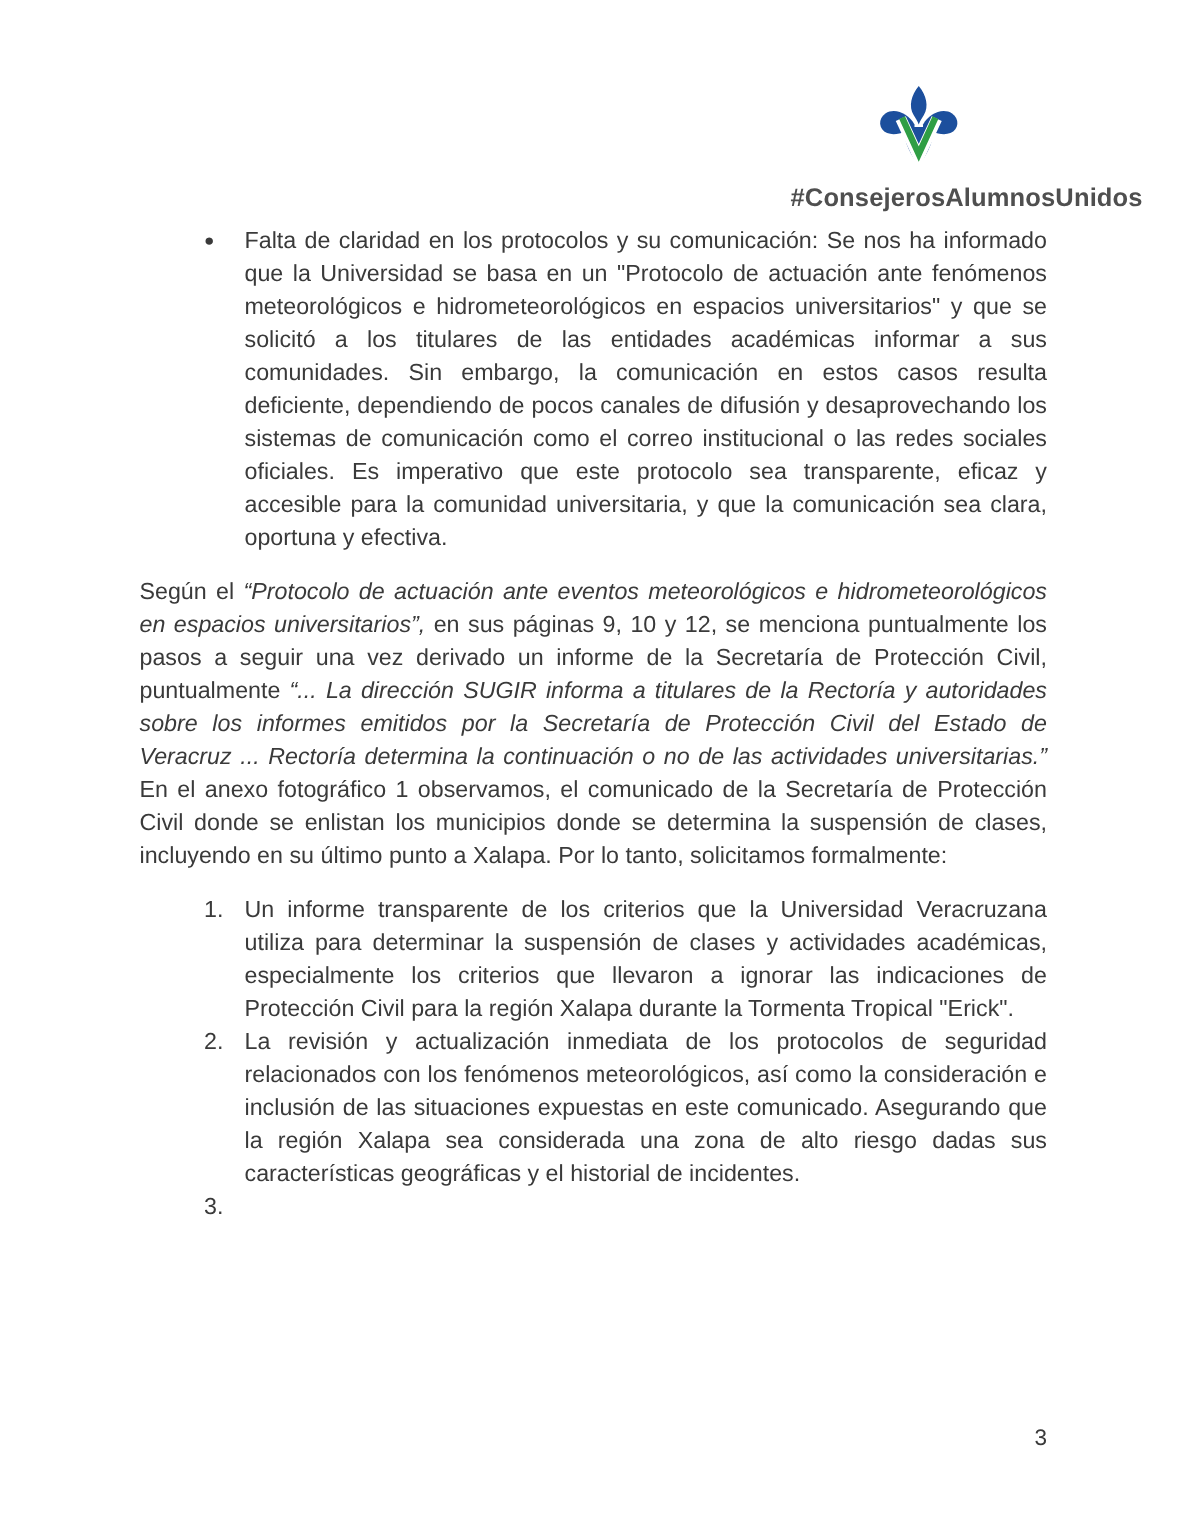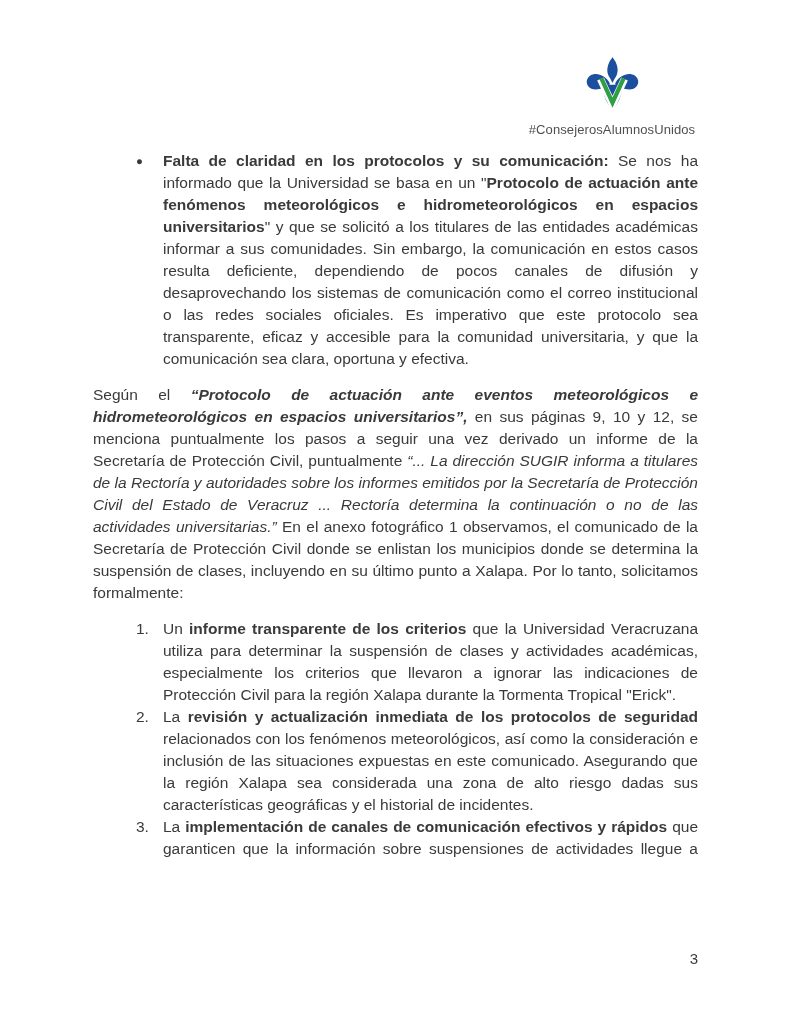--- a/index.html
+++ b/index.html
@@ -12,22 +12,22 @@
     color:#3a3a3a;
     overflow:hidden;
   }
   .logo-wrap {
     position:absolute; top:56px; left:527px; width:170px;
     text-align:center;
   }
   .logo-wrap svg { display:block; margin:0 auto; }
   .hashtag {
     margin-top:4px;
-    font-size:13px;
-    font-weight:normal;
+    font-size:17px;
+    font-weight:bold;
     color:#4f4f4f;
     letter-spacing:0.1px;
     white-space:nowrap;
   }
   .content {
     position:absolute; top:150px; left:93px; width:605px;
     font-size:15.5px; line-height:22px;
   }
   .para {
     text-align:justify;
@@ -42,21 +42,21 @@
     text-align:left;
     line-height:22px;
   }
   .bullets .marker { font-size:11.5px; }
   .li-text {
     flex:1;
     text-align:justify;
     line-height:22px;
   }
   .justify-last { text-align-last:justify; }
-  .seg-b { font-weight:bold; }
+  .seg-b { font-weight:normal; }
   .seg-i { font-style:italic; }
   .page-number {
     position:absolute; top:950px; right:93px;
     font-size:15px; color:#3a3a3a;
   }
 </style>
 </head>
 <body>
 
 <div class="page">
@@ -85,20 +85,19 @@
         <div class="li-row">
           <span class="marker">1.</span>
           <div class="li-text"><span class="">Un </span><span class="seg-b ">informe transparente de los criterios</span><span class=""> que la Universidad Veracruzana utiliza para determinar la suspensión de clases y actividades académicas, especialmente los criterios que llevaron a ignorar las indicaciones de Protección Civil para la región Xalapa durante la Tormenta Tropical "Erick".</span></div>
         </div>
         <div class="li-row">
           <span class="marker">2.</span>
           <div class="li-text"><span class="">La </span><span class="seg-b ">revisión y actualización inmediata de los protocolos de seguridad</span><span class=""> relacionados con los fenómenos meteorológicos, así como la consideración e inclusión de las situaciones expuestas en este comunicado. Asegurando que la región Xalapa sea considerada una zona de alto riesgo dadas sus características geográficas y el historial de incidentes.</span></div>
         </div>
         <div class="li-row">
           <span class="marker">3.</span>
-          <div class="li-text justify-last"><span class="">La </span><span class="seg-b ">implementación de canales de comunicación efectivos y rápidos</span><span class=""> que garanticen que la información sobre suspensiones de actividades llegue a</span></div>
         </div>
       </div>
     </main>
 
   <div class="page-number">3</div>
 
 </div>
 
 </body></html>

